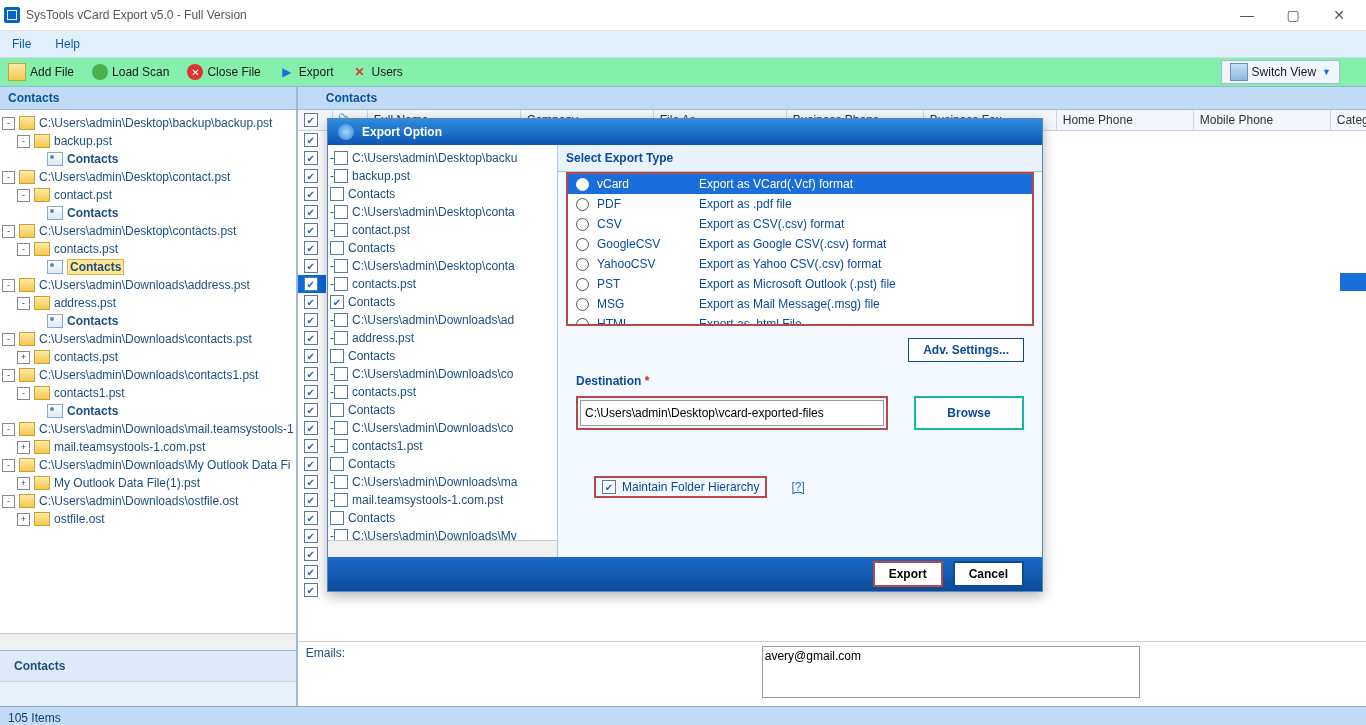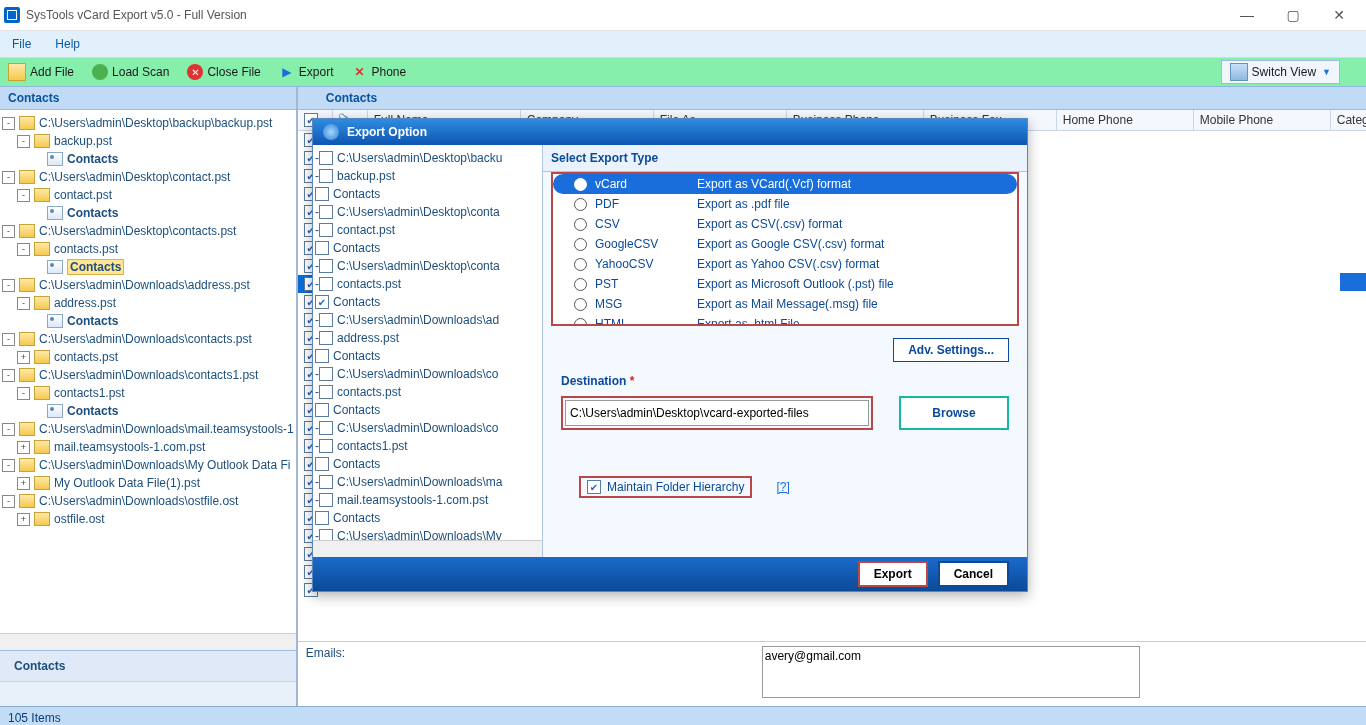--- a/index.html
+++ b/index.html
@@ -37,32 +37,32 @@
 .grid-head{height:20px;background:#f4f8fc;display:flex;border-bottom:1px solid #c8d6e8;font-size:12px;color:#333;}
 .checkbox{width:12px;height:12px;border:1px solid #5a7ca0;display:inline-flex;align-items:center;justify-content:center;background:#fff;}
 .checkbox.checked::after{content:"✔";font-size:10px;color:#2962c4;}
 .check-row{height:18px;display:flex;align-items:center;padding-left:6px;}
 .check-row.hlt{background:#0a6ad6;}
 .emails-row{display:flex;align-items:flex-start;height:60px;padding:4px 80px 0 8px;border-top:1px solid #ccc;}
 .emails-row .lbl{color:#1c4f7e;width:456px;}
 .emails-row textarea{width:372px;height:46px;border:1px solid #999;font-family:inherit;font-size:12px;padding:2px;resize:none;}
 .statusbar{height:22px;background:#c3dcf5;border-top:1px solid #8aaed2;display:flex;align-items:center;padding:0 8px;color:#0b3e78;}
 
-.dialog{position:absolute;left:312px;top:118px;width:714px;background:#fff;box-shadow:0 4px 12px rgba(0,0,0,.3);border:1px solid #5a86c0;z-index:100;}
+.dialog{position:absolute;left:327px;top:118px;width:714px;background:#fff;box-shadow:0 4px 12px rgba(0,0,0,.3);border:1px solid #5a86c0;z-index:100;}
 .dlg-title{height:26px;background:linear-gradient(#2e8ddf,#0d55b2);color:#fff;font-weight:bold;display:flex;align-items:center;padding:0 10px;}
 .dlg-title .ic{width:16px;height:16px;margin-right:8px;background:radial-gradient(#a3d8ff,#2e7ed0);border-radius:50%;}
 .dlg-body{display:flex;background:#f4f9ff;}
 .dlg-left{width:246px;border-right:1px solid #b0c6e0;}
 .dlg-right{flex:1;padding:0;}
 .dlg-section-head{font-weight:bold;color:#0b4a98;padding:6px 8px;border-bottom:1px solid #b0c6e0;background:#eaf3fd;}
 .folder-tree{height:404px;overflow:auto;padding:4px 2px;font-size:12px;color:#1c4f7e;background:#fff;position:relative;}
 .folder-tree .node{white-space:nowrap;display:flex;align-items:center;height:18px;}
 .folder-tree .scroll-x{position:absolute;bottom:0;left:0;right:0;height:16px;background:#f0f0f0;border-top:1px solid #ccc;}
 .export-type{border:2px solid #b84848;margin:0 8px 4px 8px;height:150px;overflow:auto;background:#fff;}
-.et-row{display:flex;align-items:center;height:20px;padding:0 21px;color:#0b4a98;cursor:pointer;border-radius:10px;}
+.et-row{display:flex;align-items:center;height:20px;padding:0 8px;color:#0b4a98;cursor:pointer;}
 .et-row.sel{background:#1a6edb;color:#fff;}
 .et-row .radio{width:11px;height:11px;border:1px solid #555;border-radius:50%;margin-right:8px;display:inline-flex;align-items:center;justify-content:center;background:#fff;}
 .et-row.sel .radio{border-color:#fff;}
 .et-row .radio.on::after{content:"";width:5px;height:5px;background:#1a6edb;border-radius:50%;}
 .et-row.sel .radio.on::after{background:#fff;}
 .et-row .name{width:102px;}
 .et-row .desc{flex:1;}
 .adv-area{display:flex;justify-content:flex-end;padding:8px 18px;}
 .btn{border:1px solid #0b4a98;background:#fff;color:#0b4a98;padding:4px 14px;font-weight:bold;cursor:pointer;font-size:12px;}
 .btn.wide{width:110px;text-align:center;}
@@ -115,21 +115,21 @@
   <div class="tool">
       <span class="ic" style="background:#d33;border-radius:50%;color:#fff;display:inline-flex;align-items:center;justify-content:center;font-size:10px">✕</span>
       <span>Close File</span>
     </div>
   <div class="tool">
       <span class="ic" style="color:#1a6edb;display:inline-flex;align-items:center;justify-content:center">▶</span>
       <span>Export</span>
     </div>
   <div class="tool">
       <span class="ic" style="color:#d33;display:inline-flex;align-items:center;justify-content:center;font-weight:bold">✕</span>
-      <span>Phone</span>
+      <span>Users</span>
     </div>
   <div class="right">
     <div class="tool" style="border:1px solid #9dbde0;padding:2px 8px;background:#f0f6fc">
         <span class="ic" style="background:linear-gradient(#c8e0f8,#8fb8e0);border:1px solid #6a92c0"></span>
         <span>Switch View</span>
         <span style="margin-left:6px;color:#1a6edb;font-size:9px">▼</span>
       </div>
   </div>
 </div>
 

